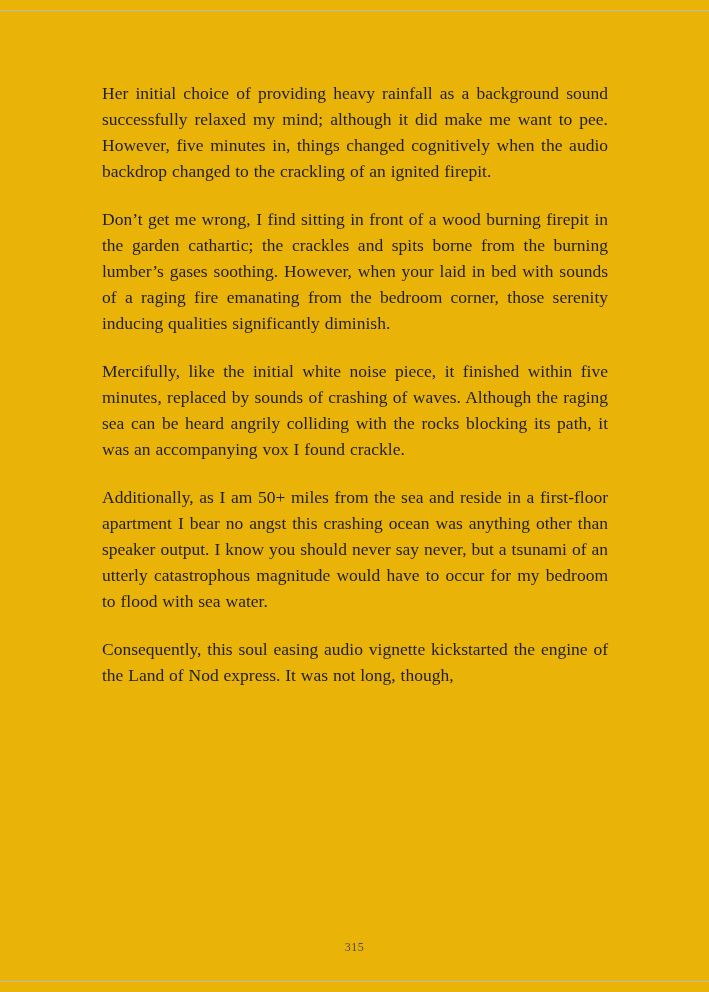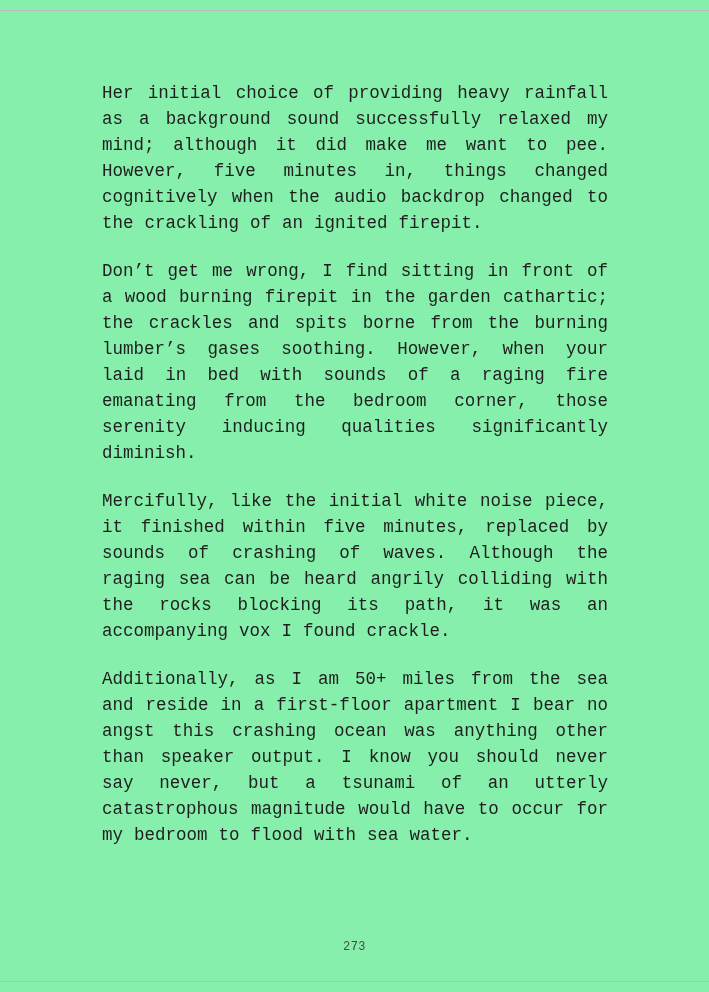--- a/index.html
+++ b/index.html
@@ -7,22 +7,21 @@
     width: 709px;
     height: 992px;
     background: #ffffff;
     font-family: "Liberation Serif", serif;
     overflow: hidden;
     position: relative;
   }
   .page {
     position: absolute;
     inset: 0;
-    background: #86efac;
-    font-family: Liberation Mono, monospace;
+    background: #eab308;
   }
   .page-edge {
     position: absolute;
     left: 0;
     width: 709px;
     height: 1px;
     background: #b9b9b9;
   }
   .page-edge.top { top: 10px; }
   .page-edge.bottom { top: 981px; }
@@ -56,18 +55,19 @@
 <body>
 
 <div class="page">
   <div class="page-edge top"></div>
 
   <div class="text-block">
     <p>Her initial choice of providing heavy rainfall as a background sound successfully relaxed my mind; although it did make me want to pee. However, five minutes in, things changed cognitively when the audio backdrop changed to the crackling of an ignited firepit.</p>
     <p>Don’t get me wrong, I find sitting in front of a wood burning firepit in the garden cathartic; the crackles and spits borne from the burning lumber’s gases soothing. However, when your laid in bed with sounds of a raging fire emanating from the bedroom corner, those serenity inducing qualities significantly diminish.</p>
     <p>Mercifully, like the initial white noise piece, it finished within five minutes, replaced by sounds of crashing of waves. Although the raging sea can be heard angrily colliding with the rocks blocking its path, it was an accompanying vox I found crackle.</p>
     <p>Additionally, as I am 50+ miles from the sea and reside in a first-floor apartment I bear no angst this crashing ocean was anything other than speaker output. I know you should never say never, but a tsunami of an utterly catastrophous magnitude would have to occur for my bedroom to flood with sea water.</p>
+    <p>Consequently, this soul easing audio vignette kickstarted the engine of the Land of Nod express. It was not long, though,</p>
   </div>
 
-  <div class="page-number">273</div>
+  <div class="page-number">315</div>
 
   <div class="page-edge bottom"></div>
 </div>
 
 </body></html>

